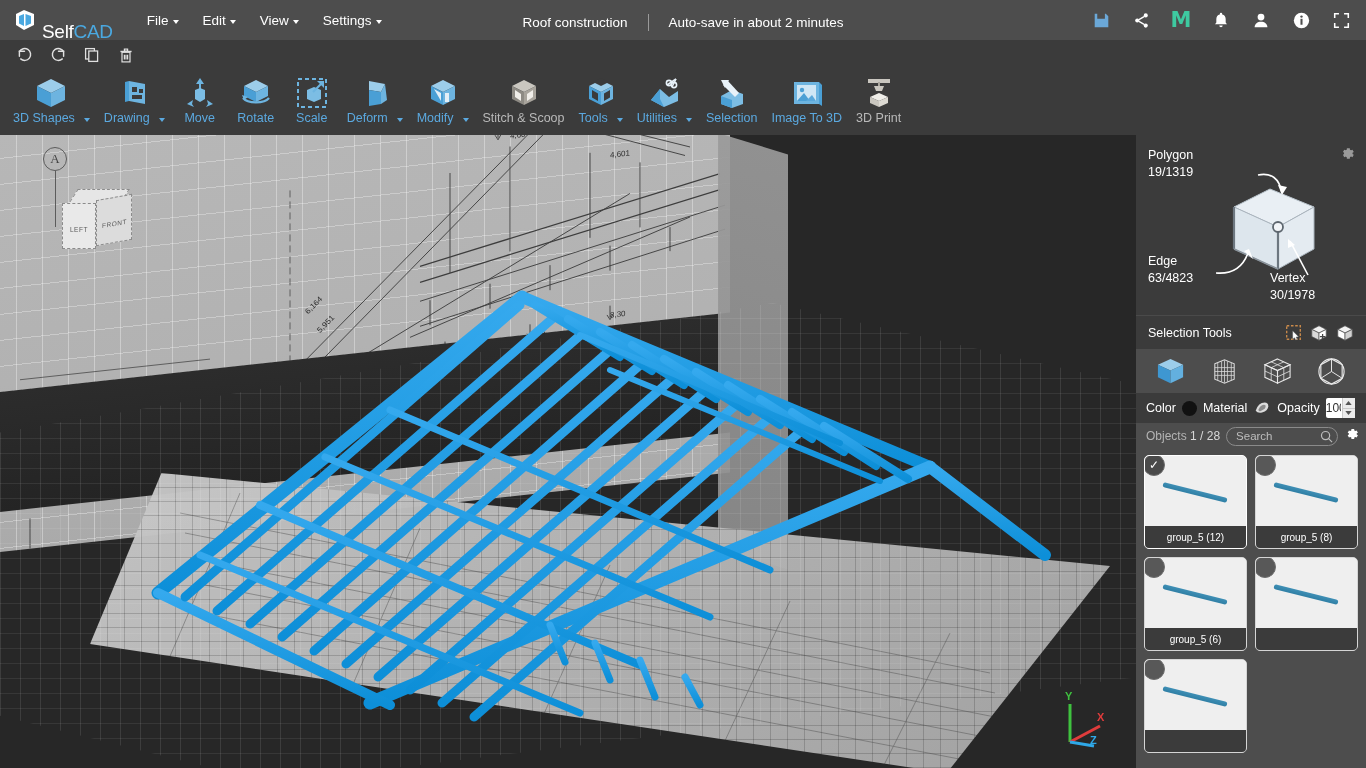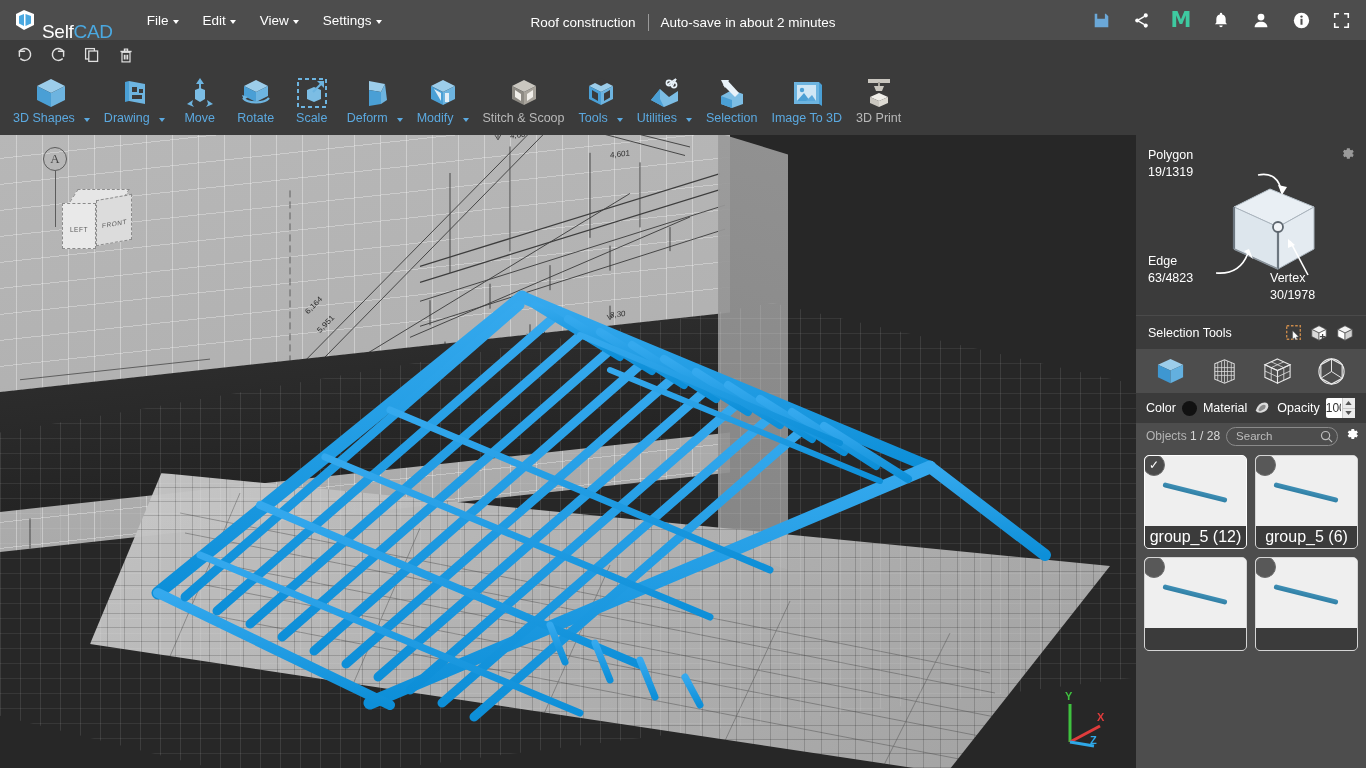--- a/index.html
+++ b/index.html
@@ -30,21 +30,21 @@
   .menu-item {
     color: #ffffff; font-size: 13.5px; padding: 4px 12px; cursor: default;
     display: flex; align-items: center; gap: 4px;
   }
   .caret { width: 0; height: 0; border-left: 3.5px solid transparent;
            border-right: 3.5px solid transparent; border-top: 4.5px solid #ffffff;
            margin-top: 3px; }
 
   .doc-center {
     position: absolute; left: 0; right: 0; top: 0; height: 44px;
-    display: flex; align-items: center; justify-content: center; gap: 0px;
+    display: flex; align-items: center; justify-content: center; gap: 8px;
     pointer-events: none;
   }
   .doc-center > * { pointer-events: auto; }
   .doc-title { font-size: 13.5px; color: #ffffff; padding-right: 12px; }
   .doc-sep { width: 1px; height: 17px; background: #9a9a9a; }
   .doc-autosave { font-size: 13.5px; color: #ffffff; padding-left: 12px; }
 
   .top-icons {
     position: absolute; right: 10px; top: 0; height: 40px;
     display: flex; align-items: center; gap: 10px;
@@ -241,21 +241,21 @@
   }
   .objcard.selected { border: 1px solid #ffffff; }
   .objcard .thumb { position: absolute; inset: 0 0 22px 0; background: #efefef; }
   .objcard .thumb .ln {
     position: absolute; left: 17px; top: 34px; width: 66px; height: 5px;
     background: linear-gradient(to bottom, #3f8fb5, #2f7fa5);
     transform: rotate(14deg); border-radius: 3px;
   }
   .objcard .cap {
     position: absolute; left: 0; right: 0; bottom: 0; height: 22px;
-    background: #3b3b3b; color: #ffffff; font-size: 16px;
+    background: #3b3b3b; color: #ffffff; font-size: 10px;
     display: flex; align-items: center; justify-content: center;
   }
   .objcard .chk {
     position: absolute; left: -2px; top: -2px; width: 22px; height: 22px;
     border-radius: 50%; background: #585858; border: 1px solid #6e6e6e;
     display: flex; align-items: center; justify-content: center;
   }
   .objcard.selected .chk { background: #4a4a4a; }
   .chkmark { color: #ffffff; font-size: 12px; line-height: 1; }
 </style>
@@ -900,20 +900,27 @@
       <div class="objcard selected">
         <div class="thumb">
             <span class="ln"></span>
           </div>
         <div class="chk">
             <span class="chkmark">✓</span>
           </div>
         <div class="cap">group_5 (12)</div>
       </div>
 
+      <div class="objcard">
+        <div class="thumb">
+            <span class="ln"></span>
+          </div>
+        <div class="chk"></div>
+        <div class="cap">group_5 (8)</div>
+      </div>
 
 
       <div class="objcard">
         <div class="thumb">
             <span class="ln"></span>
           </div>
         <div class="chk"></div>
         <div class="cap">group_5 (6)</div>
       </div>
 

